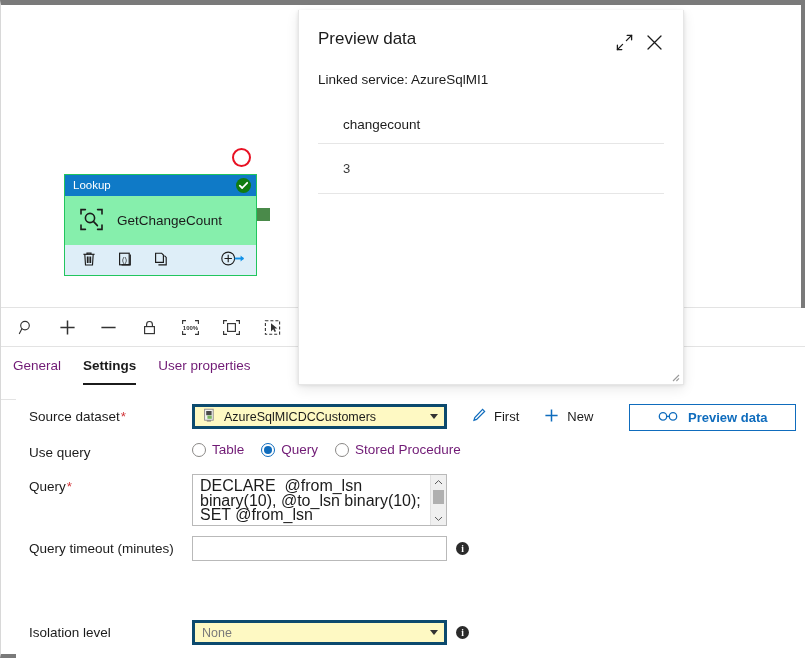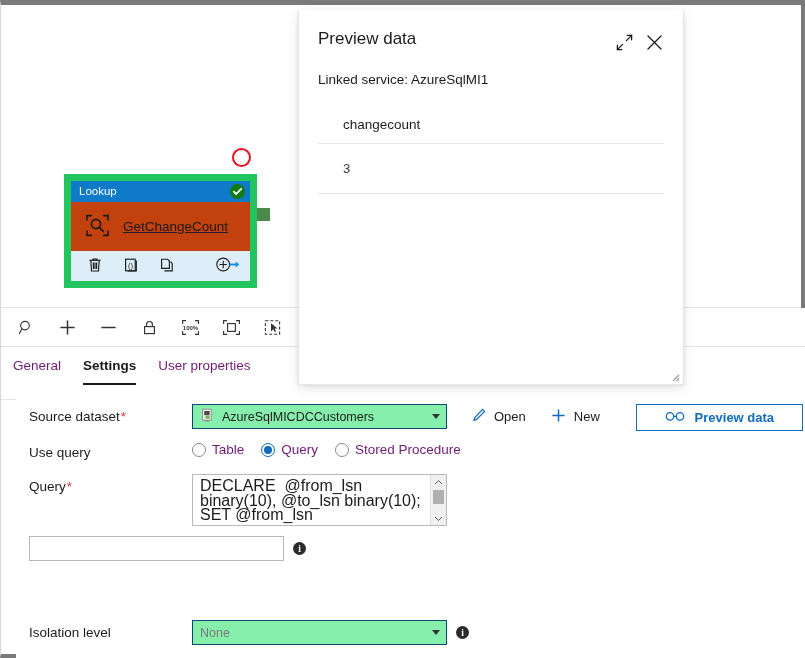--- a/index.html
+++ b/index.html
@@ -48,21 +48,21 @@
     border: 2px solid #e81123;
     border-radius: 50%;
     box-sizing: border-box;
   }
 
   
   #activity-node {
     position: absolute;
     left: 63px; top: 169px;
     width: 193px;
-    border: 7px solid #22c55e;
+    border: 1px solid #22c55e;
     box-sizing: border-box;
     background: #deeef8;
   }
   .node-header {
     height: 21px;
     background: #0f7ac7;
     display: flex;
     align-items: center;
     justify-content: space-between;
     padding: 0 5px 0 8px;
@@ -81,22 +81,21 @@
     justify-content: center;
   }
   .status-badge svg { display: block; }
 
   .node-body {
     height: 49px;
     display: flex;
     align-items: center;
     padding-left: 14px;
     gap: 13px;
-    background: #c2410c;
-    text-decoration: underline;
+    background: #86efac;
   }
   .node-body-label {
     font-size: 13.5px;
     color: #1b1b1b;
   }
   .node-actions {
     height: 30px;
     display: flex;
     align-items: center;
     padding: 0 10px 0 16px;
@@ -183,22 +182,22 @@
   }
   .req { color: #d13438; margin-left: 1px; }
 
   .ctl-area { display: flex; align-items: flex-start; gap: 0; }
 
   
   .combo {
     width: 255px;
     height: 25px;
     box-sizing: border-box;
-    border: 1px solid #0c4a6e;
-    background: #86efac;
+    border: 3px solid #0c4a6e;
+    background: #fef9c3;
     display: flex;
     align-items: center;
     padding: 0 6px 0 7px;
     cursor: pointer;
   }
   .combo .combo-text {
     flex: 1;
     font-size: 12.5px;
     color: #1b1b1b;
     margin-left: 8px;
@@ -552,21 +551,21 @@
         </div>
 
         <div class="link-btn">
           <span>
             <svg width="16" height="16" viewBox="0 0 16 16">
               <g stroke="#0f6cbd" stroke-width="1.25" fill="none">
                 <path d="M11.6 2.4 L13.6 4.4 L5.6 12.4 L3 13.2 L3.8 10.6 Z"></path>
               </g>
             </svg>
           </span>
-          <span class="lbl">Open</span>
+          <span class="lbl">First</span>
         </div>
 
         <div class="link-btn">
           <span>
             <svg width="17" height="17" viewBox="0 0 17 17">
               <path d="M8.5 2.4 V14.6 M2.4 8.5 H14.6" stroke="#0f6cbd" stroke-width="1.5"></path>
             </svg>
           </span>
           <span class="lbl">New</span>
         </div>
@@ -622,20 +621,21 @@
           <div class="ta-arrow">
             <svg width="9" height="7" viewBox="0 0 9 7">
               <path d="M1 2 L4.5 5.4 L8 2" fill="none" stroke="#5a5a5a" stroke-width="1"></path>
             </svg>
           </div>
         </div>
       </div>
     </div>
 
     <div class="row" style="min-height:38px;">
+      <div class="row-label">Query timeout (minutes)</div>
       <div class="ctl-area">
         <div class="text-input"></div>
         <div class="info-icon">i</div>
       </div>
     </div>
 
     <div class="row" style="min-height:38px;margin-top:46px;">
       <div class="row-label">Isolation level</div>
       <div class="ctl-area">
         <div class="combo">

